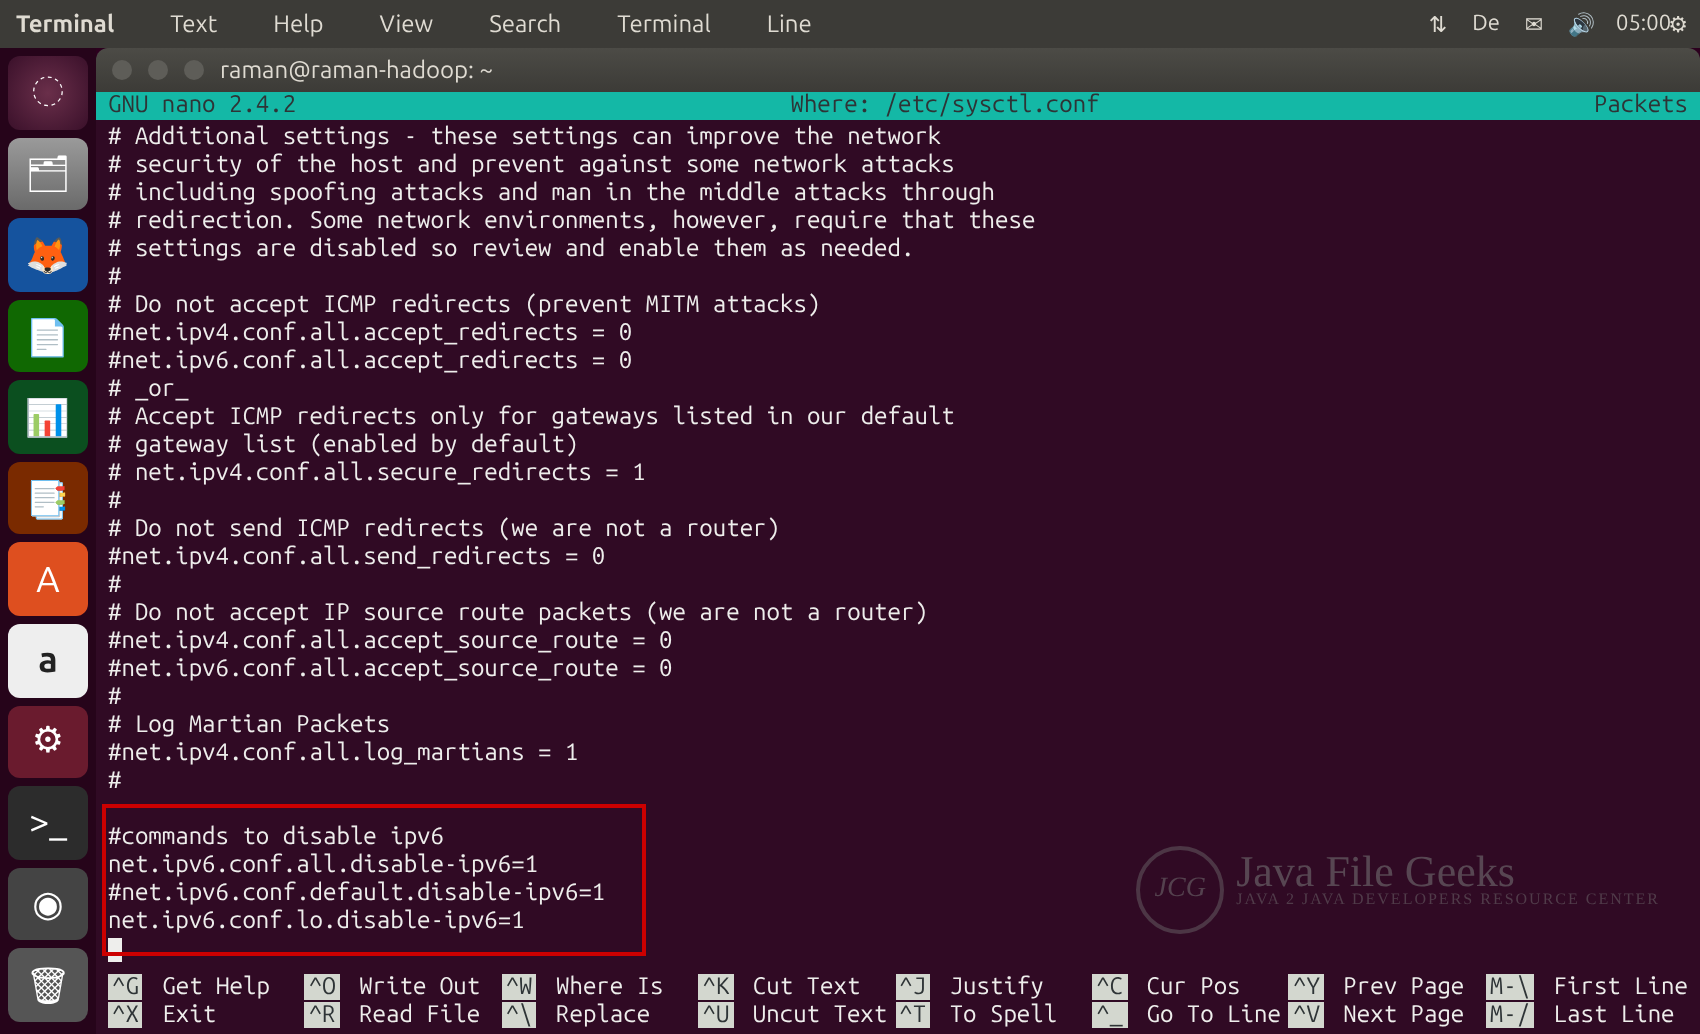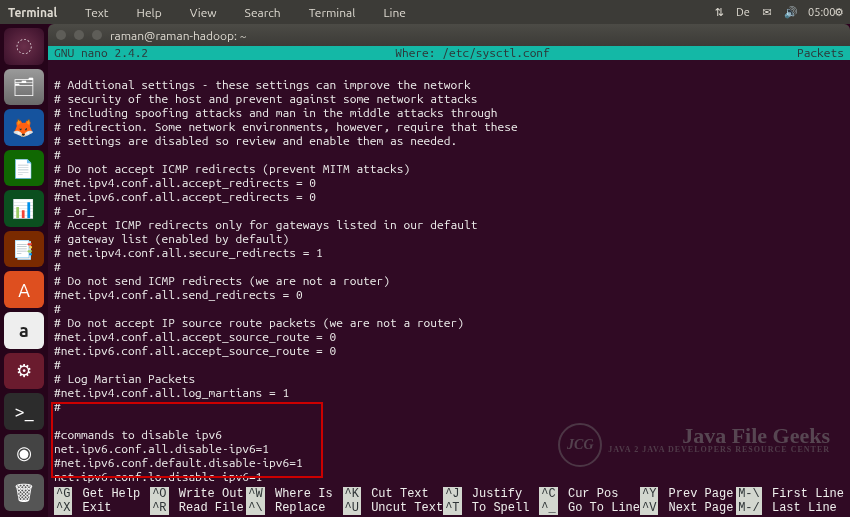--- a/index.html
+++ b/index.html
@@ -84,21 +84,21 @@
   color: #2e3436;
   display: flex;
   padding: 0 6px;
   height: 14px;
   align-items: center;
 }
 .nano-header .left { flex: 0 0 auto; }
 .nano-header .mid { flex: 1; text-align: center; }
 .nano-header .right { flex: 0 0 auto; }
 .content {
-  padding: 18px 6px;
+  padding: 2px 6px;
   white-space: pre;
 }
 .highlight-box {
   border: 2px solid #c00;
   position: absolute;
 }
 .nano-footer {
   position: absolute;
   bottom: 0; left: 0; right: 0;
   background: #300a24;
@@ -106,34 +106,33 @@
   padding: 2px 6px;
   display: grid;
   grid-template-columns: repeat(6, 1fr);
   font-family: "Ubuntu Mono",monospace;
   font-size: 12px;
 }
 .nano-footer .key {
   background: #d3d7cf; color: #2e3436;
   padding: 0 2px; margin-right: 3px;
 }
-.footer-cell { white-space: nowrap; font-family: Liberation Mono, monospace; }
+.footer-cell { white-space: nowrap; }
 .cursor {
   display:inline-block; width:7px; height:12px;
   background:#eeeeec; vertical-align:text-bottom;
 }
 .watermark {
   position: absolute;
   right: 20px; bottom: 60px;
   color: rgba(120,120,120,.55);
   font-family: Georgia, serif;
   font-size: 22px;
-  text-align: right;
+  text-align: left;
   pointer-events: none;
-  font-weight: bold;
 }
 .watermark .sub { font-size: 8px; letter-spacing: 1px; display:block; color:rgba(120,120,120,.45);}
 .watermark-circle {
   position:absolute; left:-50px; top:-6px;
   width:44px; height:44px; border:2px solid rgba(120,120,120,.4);
   border-radius:50%; display:flex; align-items:center; justify-content:center;
   font-style:italic; font-size:14px; color:rgba(120,120,120,.5);
 }
 </style>
 </head>

